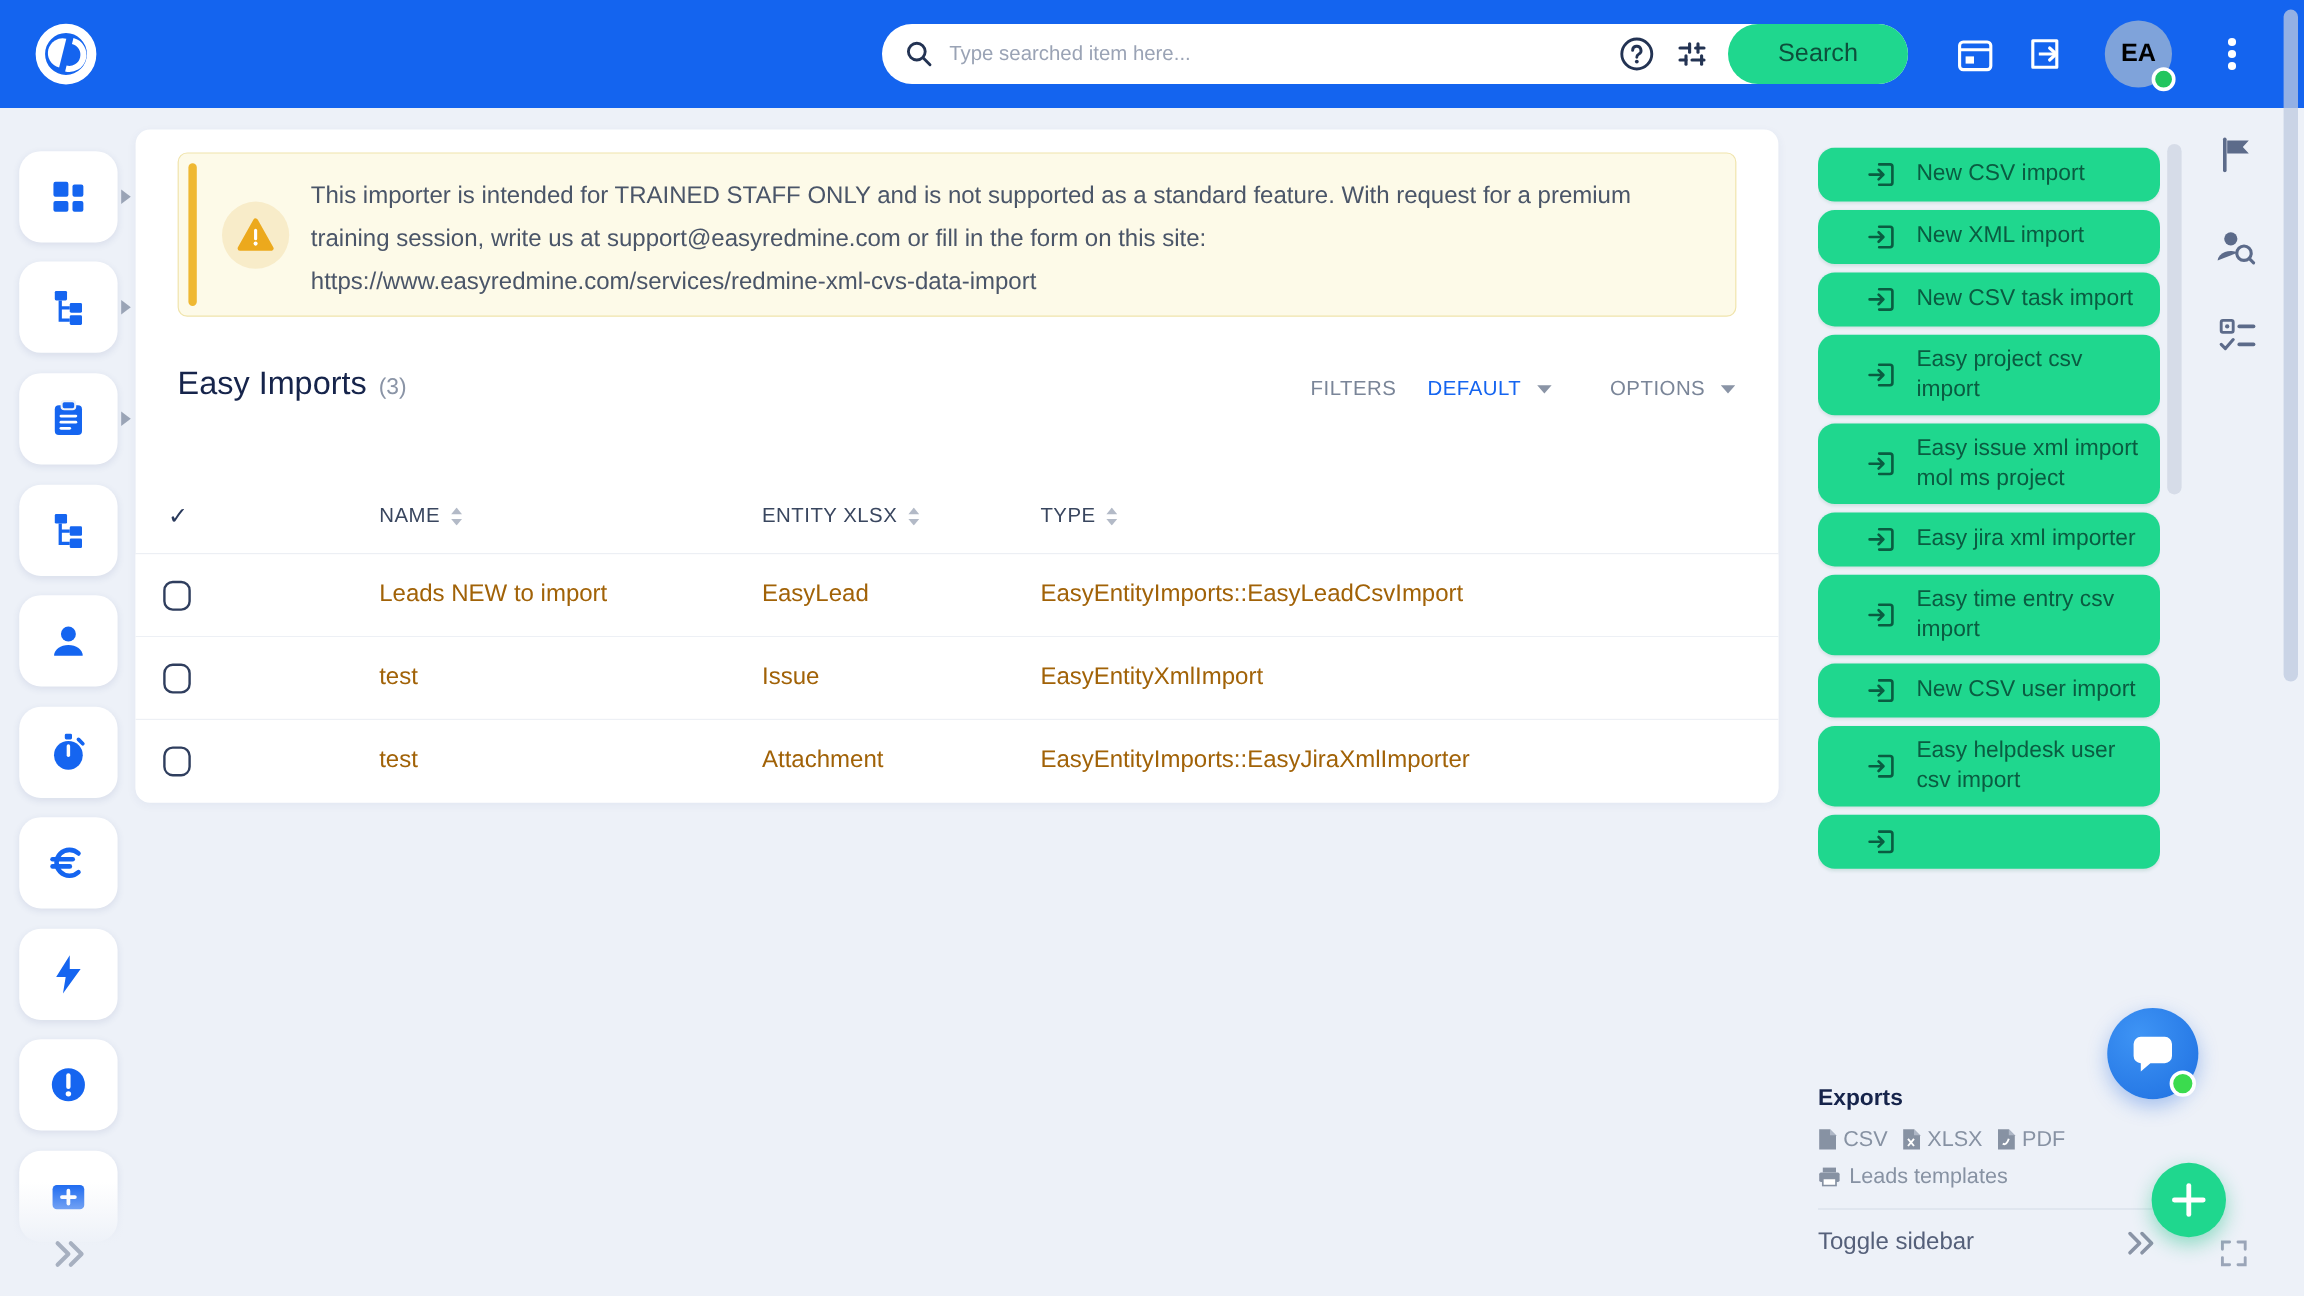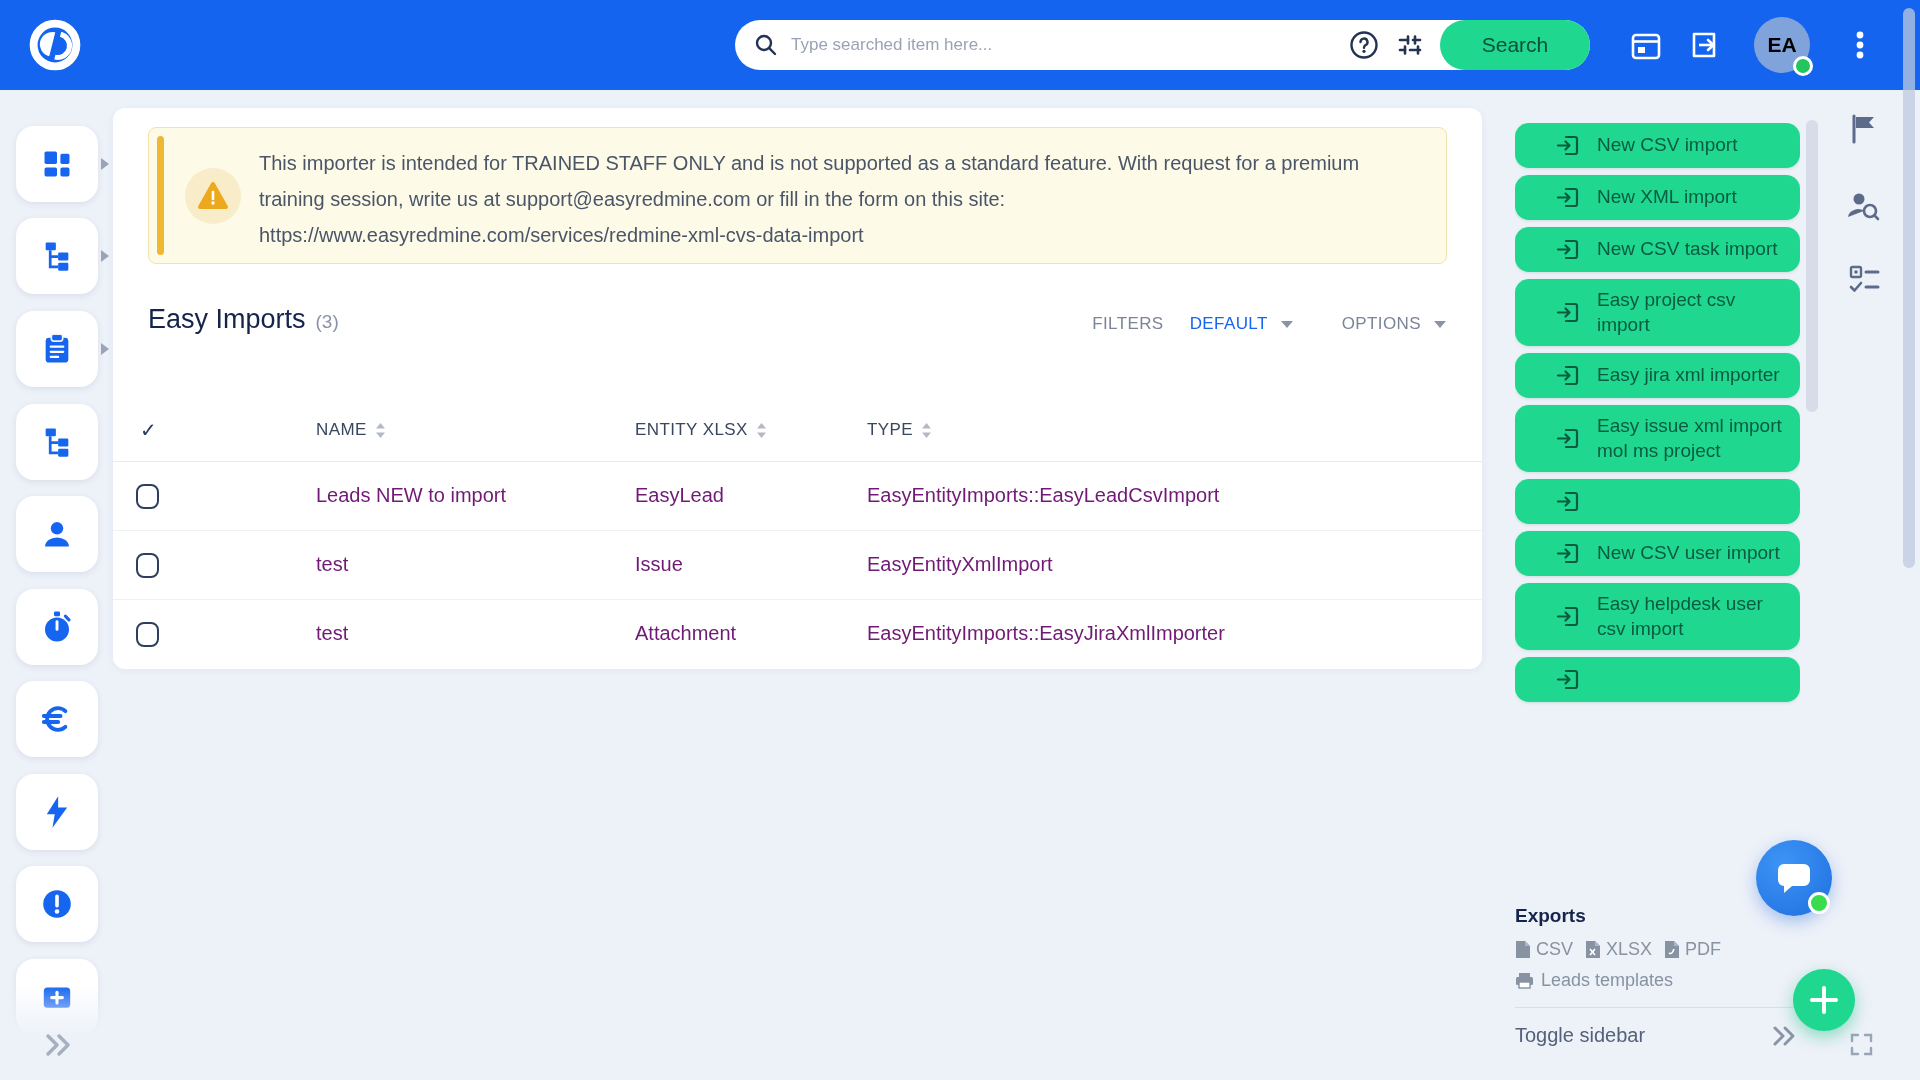--- a/index.html
+++ b/index.html
@@ -79,21 +79,21 @@
   
   .tbl { position:absolute; left:0; top:292px; width:100%; }
   .tbl-head { position:relative; height:62px; border-bottom:1px solid #E8ECF2; }
   .th { position:absolute; top:20px; display:flex; align-items:center; gap:8px;
         font-size:17px; color:#39465F; letter-spacing:0.4px; cursor:pointer; }
   .check-glyph { position:absolute; left:27px; top:18px; font-size:20px; color:#2A3A5C; cursor:pointer; }
   .sort { width:11px; height:15px; }
   .tr { position:relative; height:69px; border-bottom:1px solid #EDF0F5; cursor:pointer; background:#fff; }
   .tr:last-child { border-bottom:none; border-radius:0 0 12px 12px; }
   .cb { position:absolute; left:23px; top:22px; width:23px; height:25px; border:2px solid #2F3E5E; border-radius:8px; cursor:pointer; background:#fff; }
-  .td { position:absolute; top:22px; font-size:20px; color:#701a75; white-space:nowrap; }
+  .td { position:absolute; top:22px; font-size:20px; color:#a16207; white-space:nowrap; }
   .col-name { left:203px; } .col-entity { left:522px; } .col-type { left:754px; }
   
   .actions-wrap { position:absolute; left:1515px; top:123px; width:285px; height:792px; overflow:hidden; }
   .actions { display:flex; flex-direction:column; gap:7px; }
   .action-btn {
     display:flex; align-items:center; background:#1FD78E; border-radius:14px;
     padding:9px 10px 9px 40px; cursor:pointer; box-shadow:0 1px 3px rgba(20,120,90,0.15);
   }
   .action-btn .aicon { width:27px; height:27px; flex:0 0 auto; }
   .action-btn .alabel { margin-left:15px; font-size:19px; line-height:24.5px; color:#0A5C41; }
@@ -418,38 +418,39 @@
         </svg>
       <span class="alabel">Easy project csv import</span>
     </div>
     <div class="action-btn">
       <svg class="aicon" viewBox="0 0 27 27">
           <g fill="none" stroke="#0A5C41" stroke-width="2.2" stroke-linecap="round" stroke-linejoin="round">
             <path d="M11 5 h9 a2 2 0 0 1 2 2 v13 a2 2 0 0 1 -2 2 h-9"></path>
             <path d="M3 13.5 h11 M10.5 9.5 l4 4 -4 4"></path>
           </g>
         </svg>
+      <span class="alabel">Easy issue xml import mol ms project</span>
+    </div>
+    <div class="action-btn">
+      <svg class="aicon" viewBox="0 0 27 27">
+          <g fill="none" stroke="#0A5C41" stroke-width="2.2" stroke-linecap="round" stroke-linejoin="round">
+            <path d="M11 5 h9 a2 2 0 0 1 2 2 v13 a2 2 0 0 1 -2 2 h-9"></path>
+            <path d="M3 13.5 h11 M10.5 9.5 l4 4 -4 4"></path>
+          </g>
+        </svg>
       <span class="alabel">Easy jira xml importer</span>
     </div>
     <div class="action-btn">
       <svg class="aicon" viewBox="0 0 27 27">
           <g fill="none" stroke="#0A5C41" stroke-width="2.2" stroke-linecap="round" stroke-linejoin="round">
             <path d="M11 5 h9 a2 2 0 0 1 2 2 v13 a2 2 0 0 1 -2 2 h-9"></path>
             <path d="M3 13.5 h11 M10.5 9.5 l4 4 -4 4"></path>
           </g>
         </svg>
-      <span class="alabel">Easy issue xml import mol ms project</span>
-    </div>
-    <div class="action-btn">
-      <svg class="aicon" viewBox="0 0 27 27">
-          <g fill="none" stroke="#0A5C41" stroke-width="2.2" stroke-linecap="round" stroke-linejoin="round">
-            <path d="M11 5 h9 a2 2 0 0 1 2 2 v13 a2 2 0 0 1 -2 2 h-9"></path>
-            <path d="M3 13.5 h11 M10.5 9.5 l4 4 -4 4"></path>
-          </g>
-        </svg>
+      <span class="alabel">Easy time entry csv import</span>
     </div>
     <div class="action-btn">
       <svg class="aicon" viewBox="0 0 27 27">
           <g fill="none" stroke="#0A5C41" stroke-width="2.2" stroke-linecap="round" stroke-linejoin="round">
             <path d="M11 5 h9 a2 2 0 0 1 2 2 v13 a2 2 0 0 1 -2 2 h-9"></path>
             <path d="M3 13.5 h11 M10.5 9.5 l4 4 -4 4"></path>
           </g>
         </svg>
       <span class="alabel">New CSV user import</span>
     </div>

